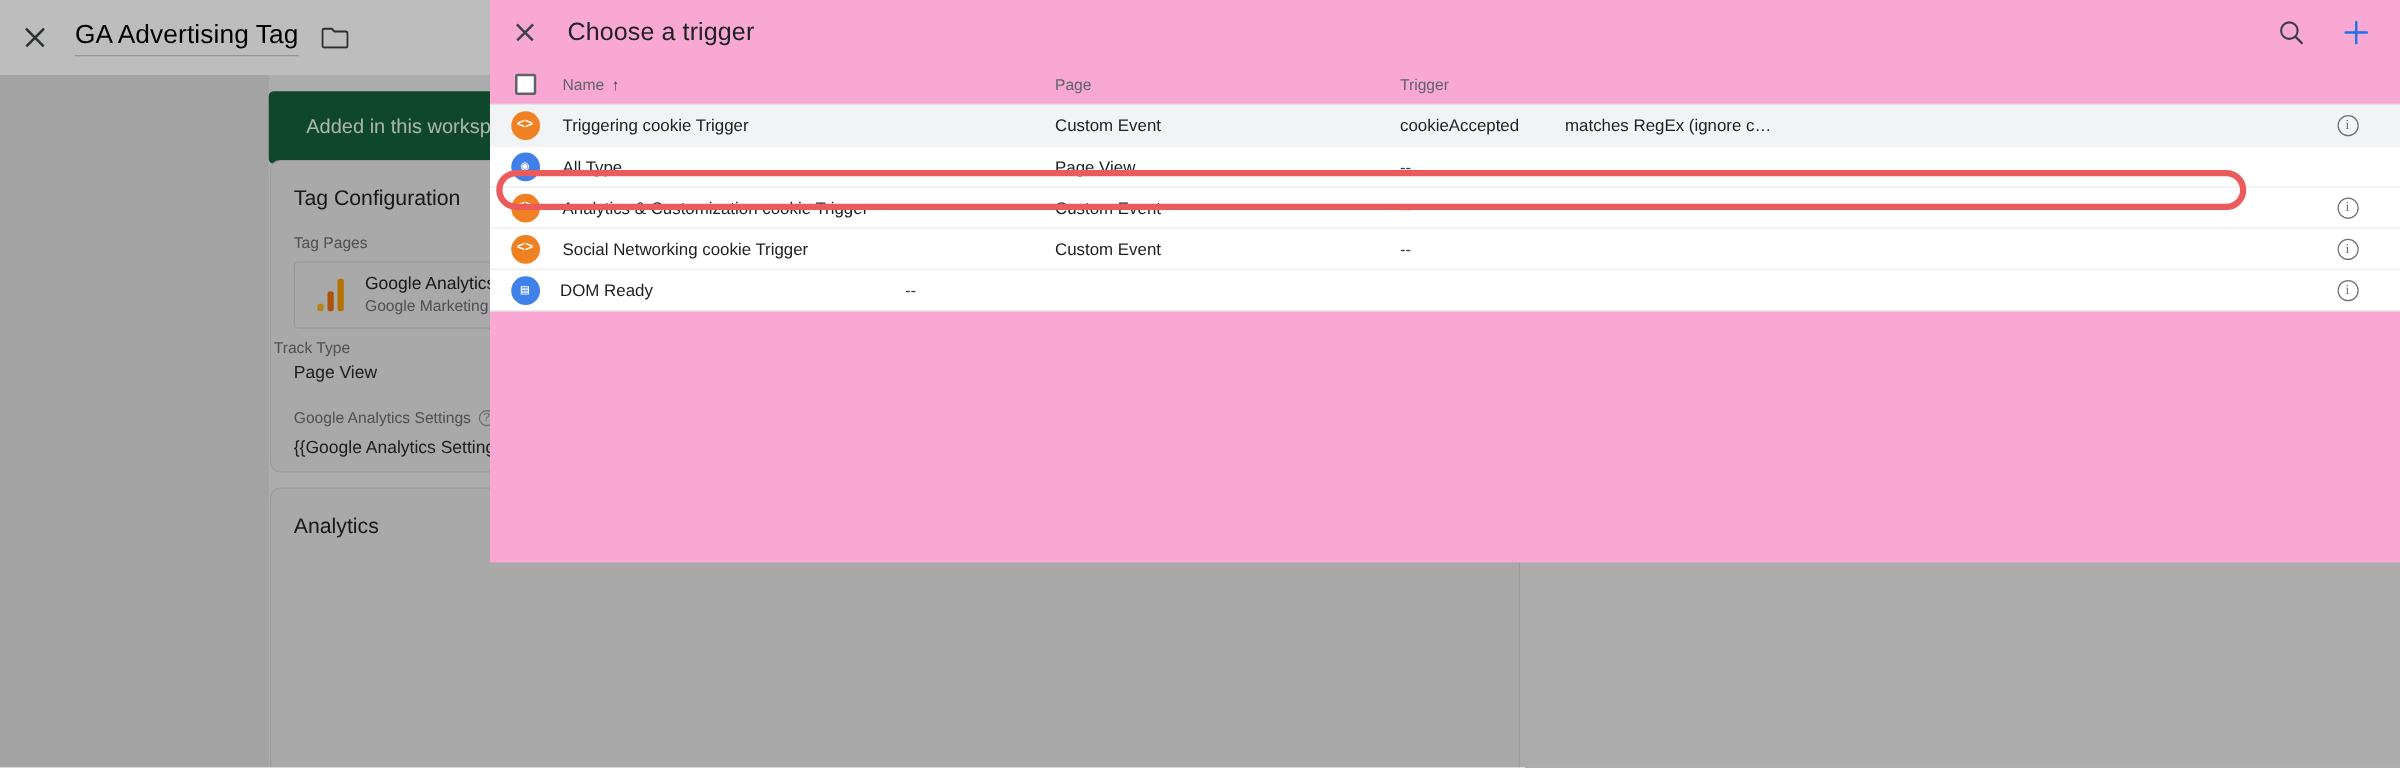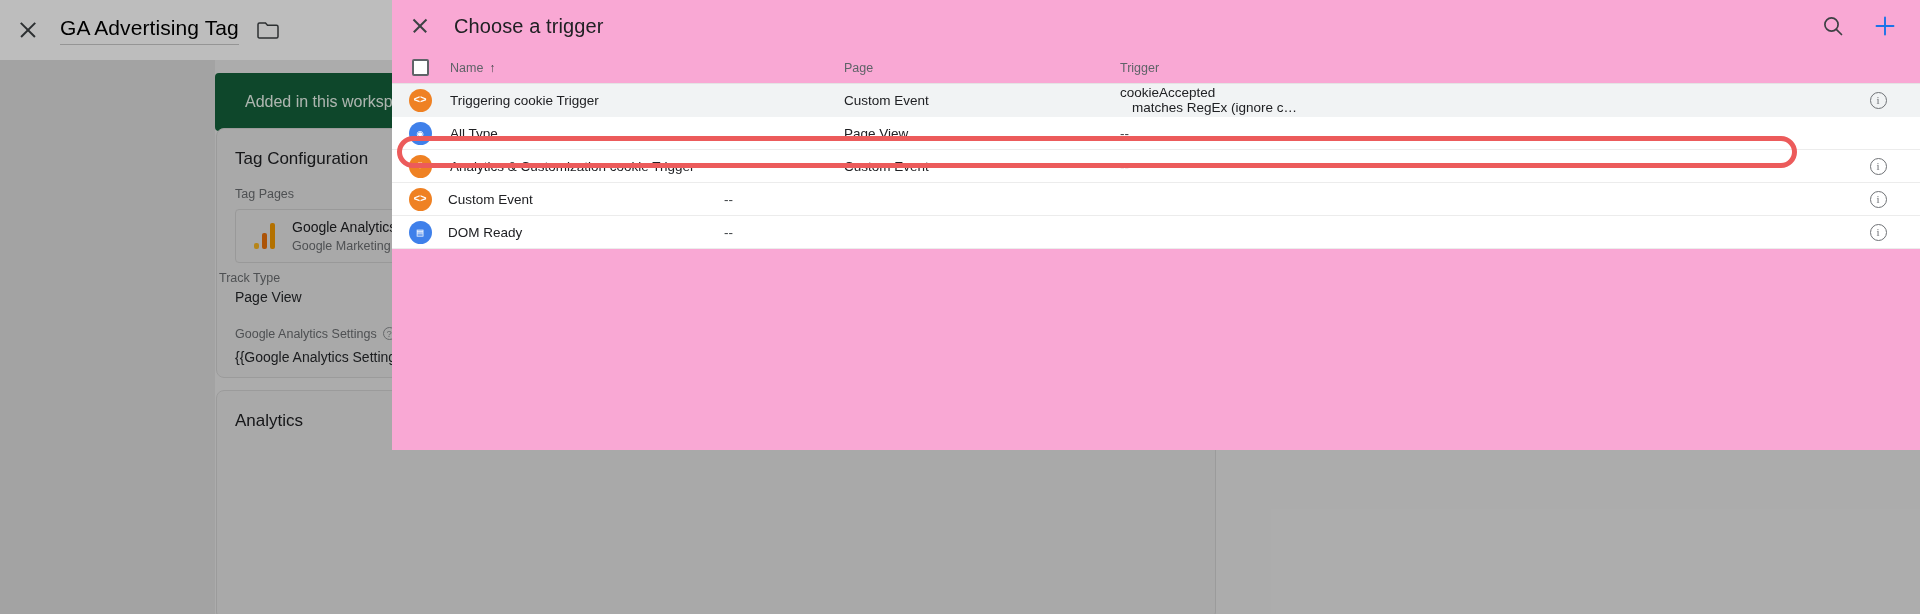--- a/index.html
+++ b/index.html
@@ -140,21 +140,21 @@
   .row.sel { background: #f1f3f4; border-bottom-color: transparent; }
   .row .c-check { flex: 0 0 56px; }
   .ticon {
     width: 23px; height: 23px; border-radius: 50%;
     display: flex; align-items: center; justify-content: center;
     color: #fff; font-size: 11px; font-weight: bold;
     font-family: "Liberation Mono", monospace;
   }
   .ticon.orange { background: #ef8123; }
   .ticon.blue   { background: #3f80ea; }
-  .filter-cell { display: flex; align-items: flex-start; flex-direction: column; }
+  .filter-cell { display: flex; align-items: flex-start; }
   .f-key  { width: 120px; }
   .f-op {
     margin-left: 12px; white-space: nowrap; overflow: hidden;
     text-overflow: ellipsis; max-width: 170px; display:inline-block;
   }
   .f-dash { color: #3c4043; }
   .info-ic {
     width: 17px; height: 17px; border-radius: 50%;
     border: 1.3px solid #6f7276; color: #6f7276;
     font-size: 11px; text-align: center; line-height: 15px;
@@ -298,20 +298,21 @@
               <span class="f-dash">--</span>
             </div>
             <div class="c-info">
               <span class="info-ic">i</span>
             </div>
           </div>
           <div class="row">
             <div class="c-check">
               <span class="ticon orange">&lt;&gt;</span>
             </div>
+            <div class="c-name">Social Networking cookie Trigger</div>
             <div class="c-type">Custom Event</div>
             <div class="c-filter filter-cell">
               <span class="f-dash">--</span>
             </div>
             <div class="c-info">
               <span class="info-ic">i</span>
             </div>
           </div>
           <div class="row">
             <div class="c-check">

